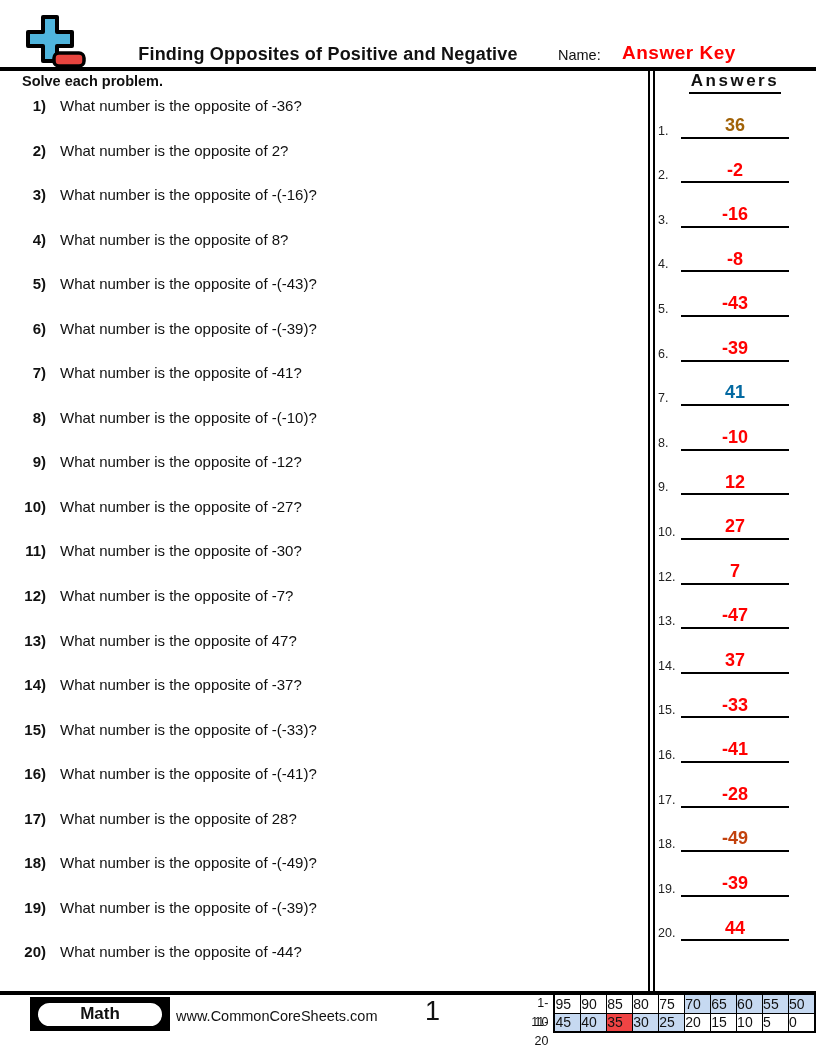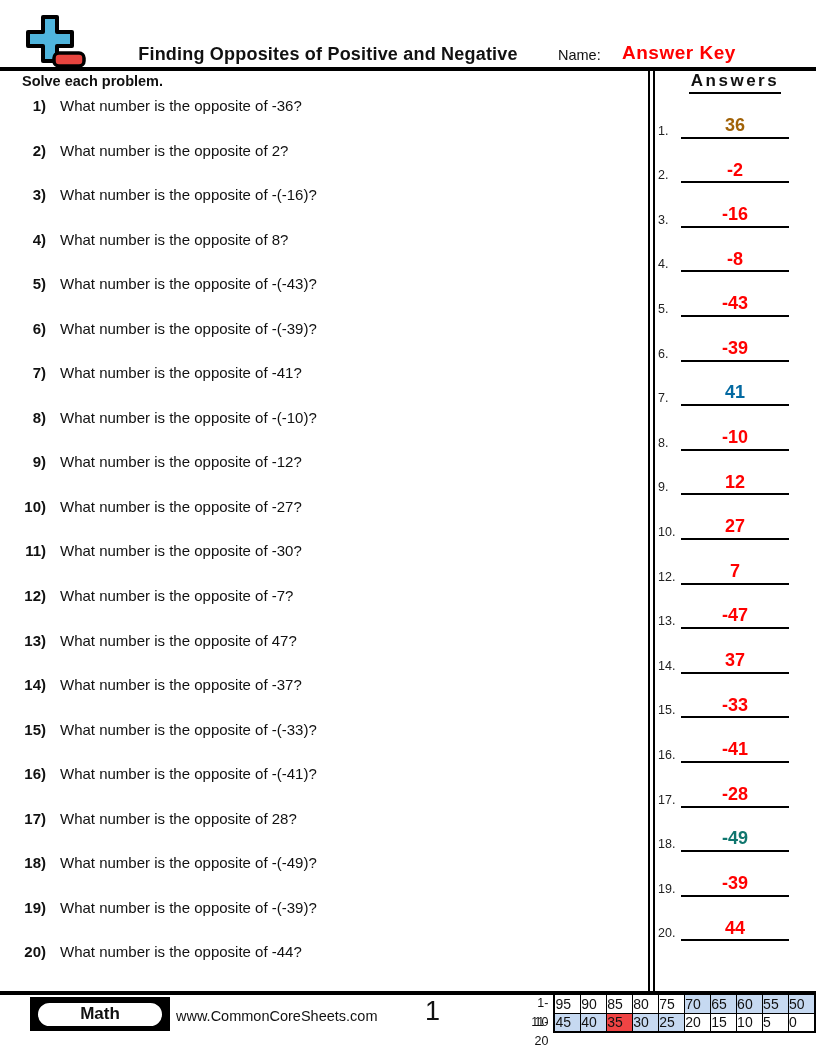--- a/index.html
+++ b/index.html
@@ -218,21 +218,21 @@
     <div class="a-row">
       <span class="a-num">16.</span>
       <span class="a-line" style="color: rgb(255, 0, 0);">-41</span>
     </div>
     <div class="a-row">
       <span class="a-num">17.</span>
       <span class="a-line" style="color: rgb(255, 0, 0);">-28</span>
     </div>
     <div class="a-row">
       <span class="a-num">18.</span>
-      <span class="a-line" style="color: #0f766e;">-49</span>
+      <span class="a-line" style="color: #c2410c;">-49</span>
     </div>
     <div class="a-row">
       <span class="a-num">19.</span>
       <span class="a-line" style="color: rgb(255, 0, 0);">-39</span>
     </div>
     <div class="a-row">
       <span class="a-num">20.</span>
       <span class="a-line" style="color: rgb(255, 0, 0);">44</span>
     </div>
   </div>

